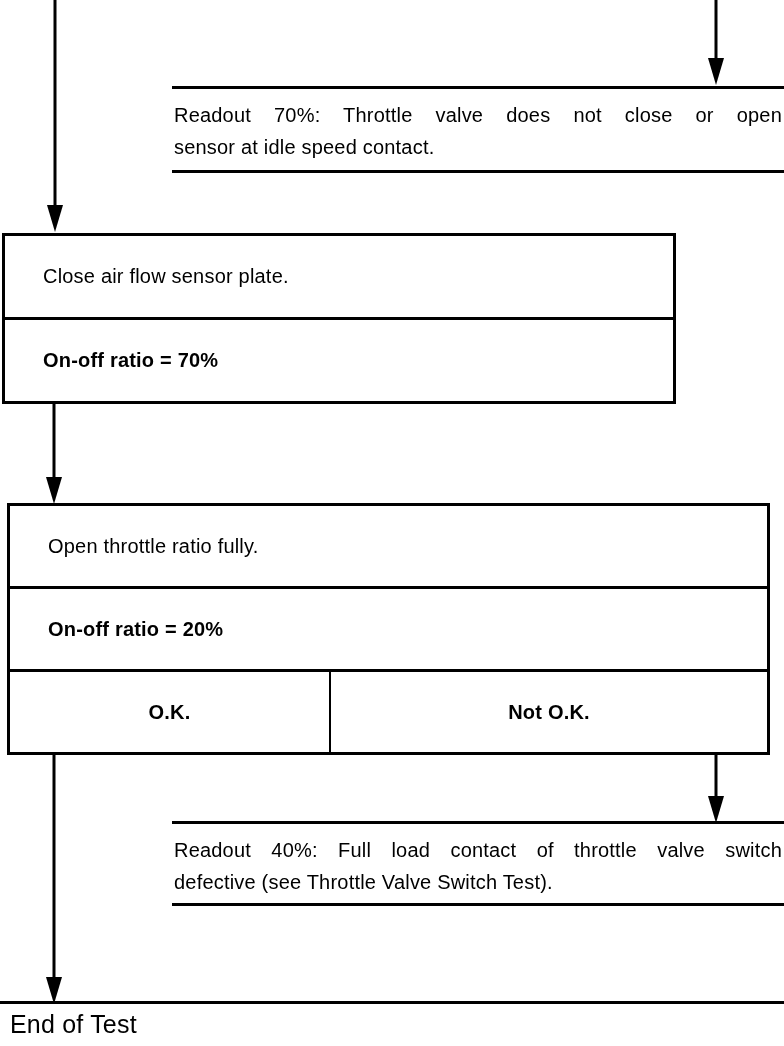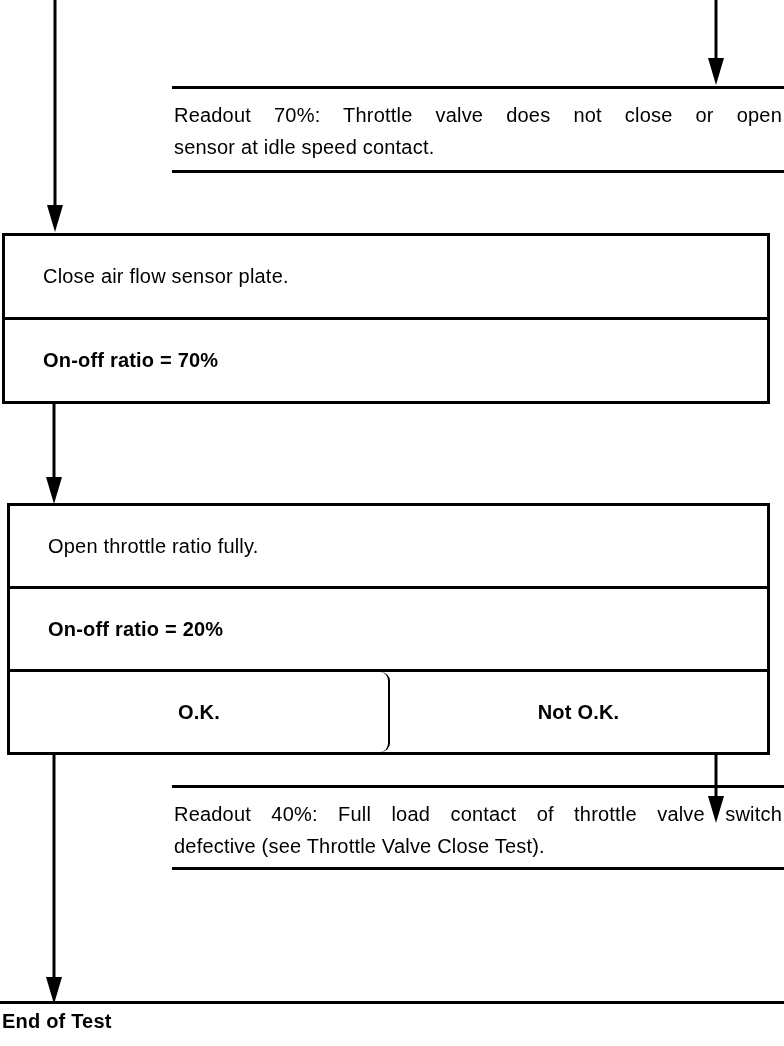--- a/index.html
+++ b/index.html
@@ -46,65 +46,65 @@
     left: 172px; width: 612px;
     box-sizing: border-box;
     border-top: 3px solid #000;
     border-bottom: 3px solid #000;
     padding: 10px 2px 0 2px;
     font-size: 20px;
     line-height: 32px;
     letter-spacing: 0.2px;
   }
   #note-readout-70 { top: 86px;  height: 87px; }
-  #note-readout-40 { top: 785px; height: 85px; }
+  #note-readout-40 { top: 821px; height: 85px; }
   .note .stretch { text-align: justify; text-align-last: justify; }
 
   
   .step-box {
     position: absolute;
     box-sizing: border-box;
     border: 3px solid #000;
     display: flex;
     flex-direction: column;
   }
-  #box-close-plate { left: 2px; top: 233px; width: 768px; height: 171px; }
+  #box-close-plate { left: 2px; top: 233px; width: 674px; height: 171px; }
   #box-open-valve  { left: 7px; top: 503px; width: 763px; height: 252px; }
   .box-row {
     flex: 1;
     display: flex;
     align-items: center;
     padding-left: 38px;
     font-size: 20px;
     letter-spacing: 0.2px;
   }
   .box-row + .box-row { border-top: 3px solid #000; font-weight: bold; }
   .split-row { padding-left: 0; }
   .split-row .cell {
     display: flex;
     align-items: center;
     justify-content: center;
     font-size: 20px;
     height: 100%;
   }
-  .split-row .cell.left { width: 380px; border-right: 2px solid #000; box-sizing: border-box; border-radius: 9px; }
+  .split-row .cell.left { width: 321px; border-right: 2px solid #000; box-sizing: border-box; }
   .split-row .cell.right { flex: 1; border-radius: 16px; }
 
   
   #end-rule {
     position: absolute;
     left: 0; top: 1001px;
     width: 784px; height: 3px;
     background: #000;
   }
   #end-label {
     position: absolute;
-    left: 2px; top: 1010px;
-    font-size: 20px;
-    font-weight: bold;
+    left: 10px; top: 1010px;
+    font-size: 25px;
+    font-weight: normal;
     letter-spacing: 0.2px;
   }
 </style>
 </head>
 <body>
 
 <div id="canvas">
 
   <div class="varrow" id="arrow-main-top">
     <div class="shaft"></div>
@@ -141,19 +141,19 @@
     <div class="box-row">Open throttle ratio fully.</div>
     <div class="box-row">On-off ratio = 20%</div>
     <div class="box-row split-row">
       <div class="cell left">O.K.</div>
       <div class="cell right">Not O.K.</div>
     </div>
   </div>
 
   <div class="note" id="note-readout-40">
     <div class="stretch">Readout 40%: Full load contact of throttle valve switch</div>
-    <div>defective (see Throttle Valve Close Test).</div>
+    <div>defective (see Throttle Valve Switch Test).</div>
   </div>
 
   <div id="end-rule"></div>
   <div id="end-label">End of Test</div>
 
 </div>
 
 </body></html>

